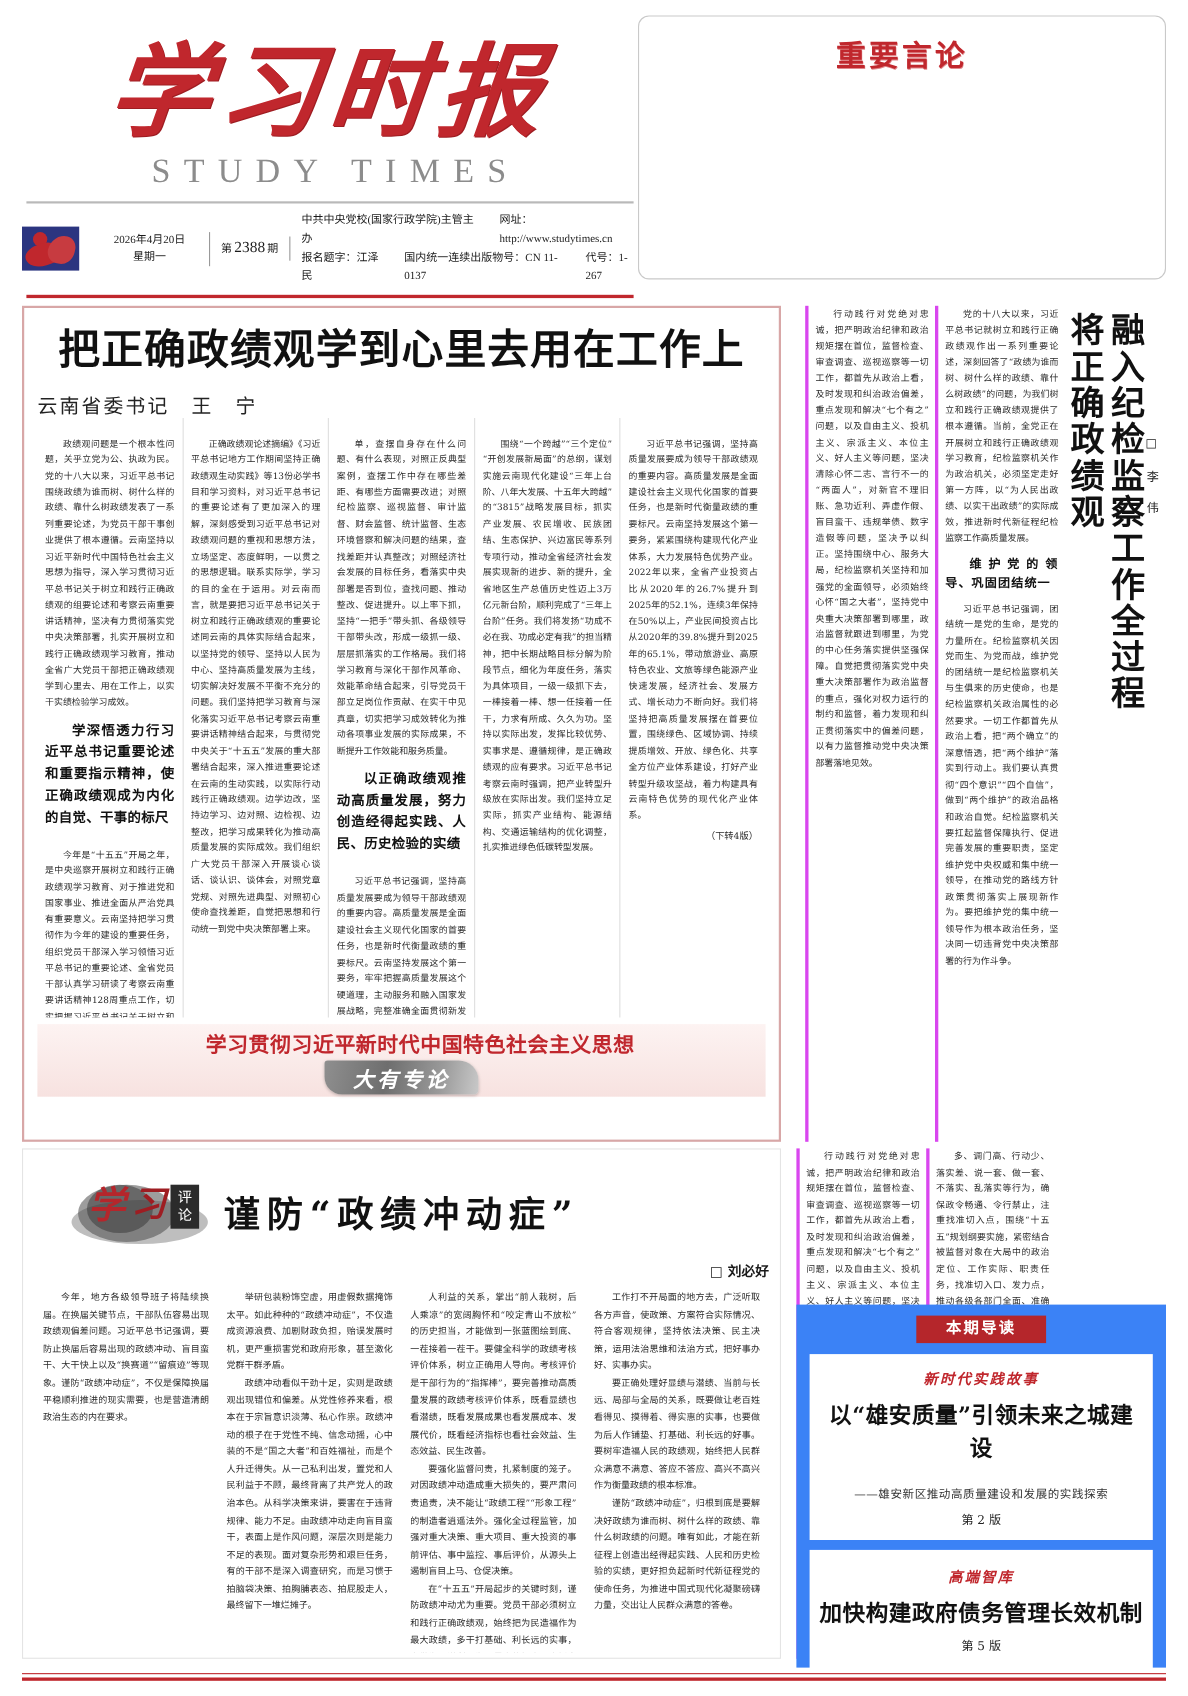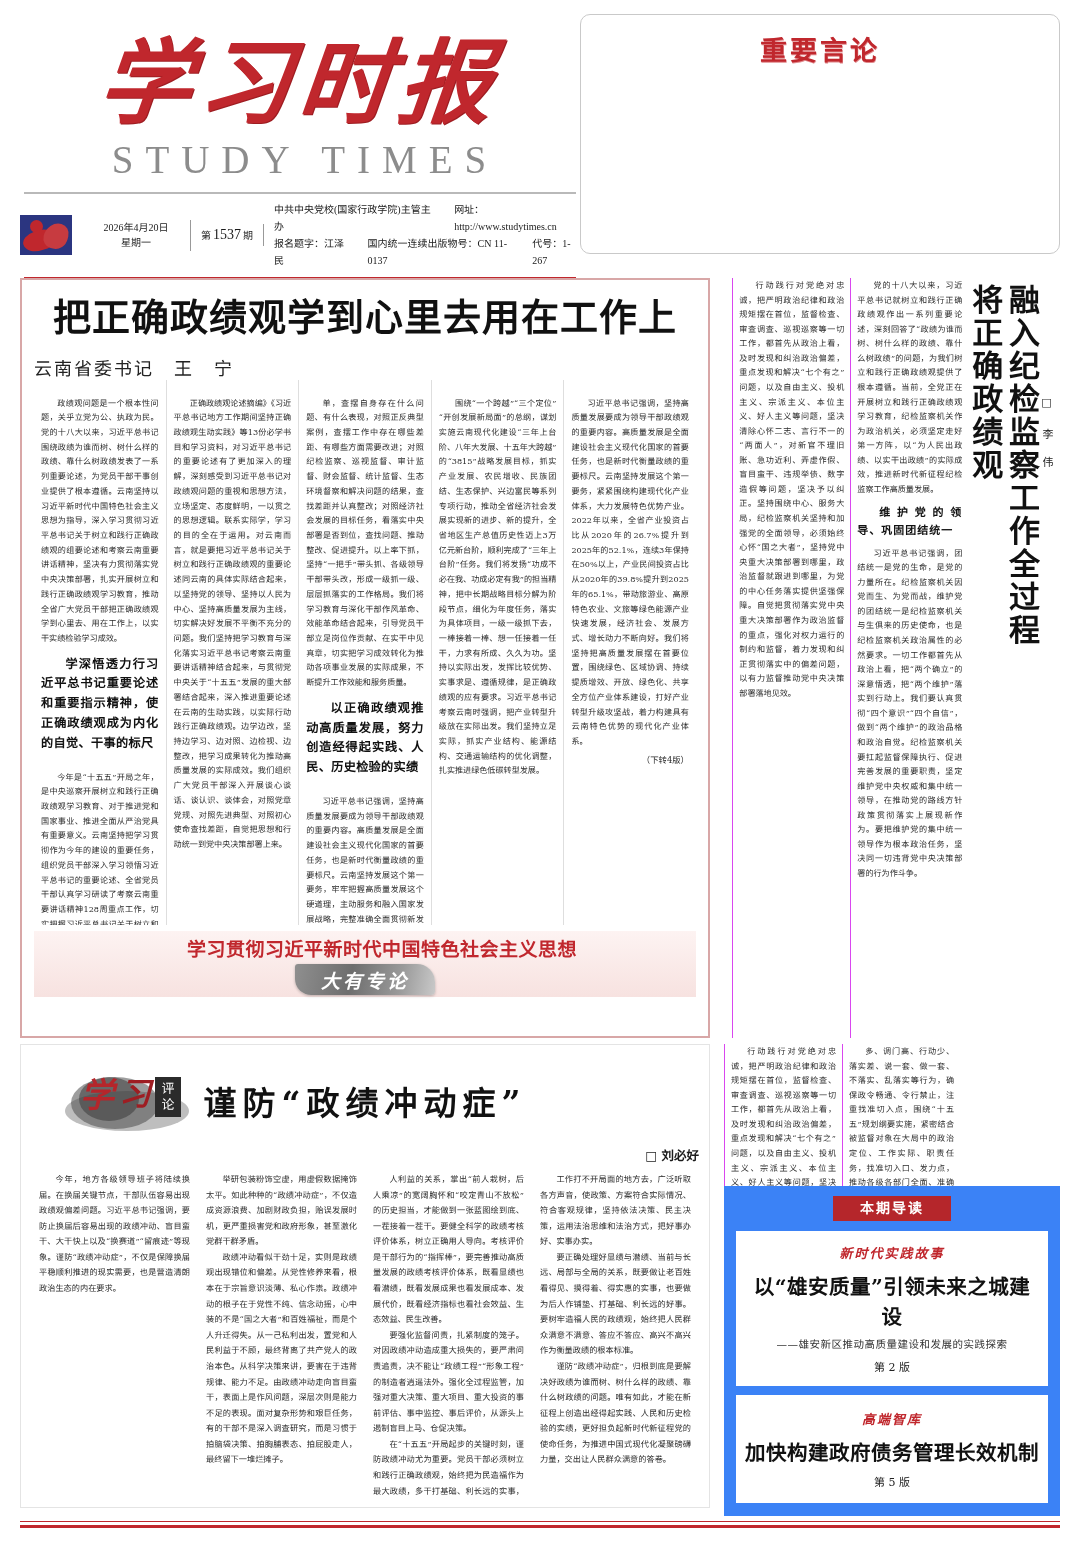--- a/index.html
+++ b/index.html
@@ -31,21 +31,21 @@
     text-align:center;
     line-height:1.25;
     padding-top:12px;
     font-style:italic;
     text-shadow:1px 1px 0 #9e1d22;
     transform:skewX(-6deg);
   }
   .logo-en{
     text-align:center;
     font-family:"Liberation Serif",serif;
-    font-size:39px;
+    font-size:31px;
     letter-spacing:12px;
     color:#8c8c8c;
     margin-top:-4px;
     padding-left:10px;
   }
   .mast-rule{
     border-top:2px solid #b9b9b9;
     margin:10px 4px 0 4px;
   }
   .mast-info{
@@ -265,21 +265,21 @@
   .rsubhead{
     font-weight:bold;
     font-family:"DejaVu Serif",serif;
     font-size:11px;
     line-height:1.6;
     text-indent:2em;
     margin:8px 0 6px 0;
     letter-spacing:1px;
     color:#111;
   }
-  .rcol-div{border-left:1px solid #d946ef;}
+  .rcol-div{border-left:3px solid #d946ef;}
 
   
   .bottom{
     display:flex;
     padding:6px 20px 0 20px;
     box-sizing:border-box;
     height:470px;
   }
   .comment-box{
     width:690px;
@@ -338,21 +338,21 @@
   }
   .guide-kicker{
     color:#c0272d;font-size:13px;font-family:"DejaVu Serif",serif;letter-spacing:2px;
     font-weight:bold;font-style:italic;
   }
   .guide-title{
     font-size:20.5px;font-weight:bold;font-family:"DejaVu Serif",serif;
     margin-top:8px;letter-spacing:0.5px;color:#111;
   }
   .guide-sub{
-    font-size:10.5px;margin-top:6px;color:#333;letter-spacing:0.5px;
+    font-size:10.5px;margin-top:20px;color:#333;letter-spacing:0.5px;
     font-family:"DejaVu Serif",serif;
   }
   .guide-page{
     font-size:11px;margin-top:7px;color:#222;font-family:"DejaVu Serif",serif;
   }
   .guide-card.second{margin-top:9px;padding:14px 8px 14px 8px;}
 
   .footer-rule{
     position:absolute;left:20px;right:20px;bottom:14px;height:3px;background:#c0272d;
   }
@@ -376,21 +376,21 @@
         <div class="mast-emblem">
           <span class="fig1"></span>
             <span class="fig2"></span>
             <span class="fig3"></span>
         </div>
         <div class="mast-date">
           <div>2026年4月20日</div>
           <div>星期一</div>
         </div>
         <div class="mast-issue">
-          <span>第</span><span class="num">1537</span><span>期</span>
+          <span>第</span><span class="num">2388</span><span>期</span>
         </div>
         <div class="mast-pub">
           <div class="row">
             <span>中共中央党校(国家行政学院)主管主办</span>
             <span>网址：http://www.studytimes.cn</span>
           </div>
           <div class="row">
             <span>报名题字：江泽民</span>
             <span>国内统一连续出版物号：CN 11-0137</span>
             <span>代号：1-267</span>

